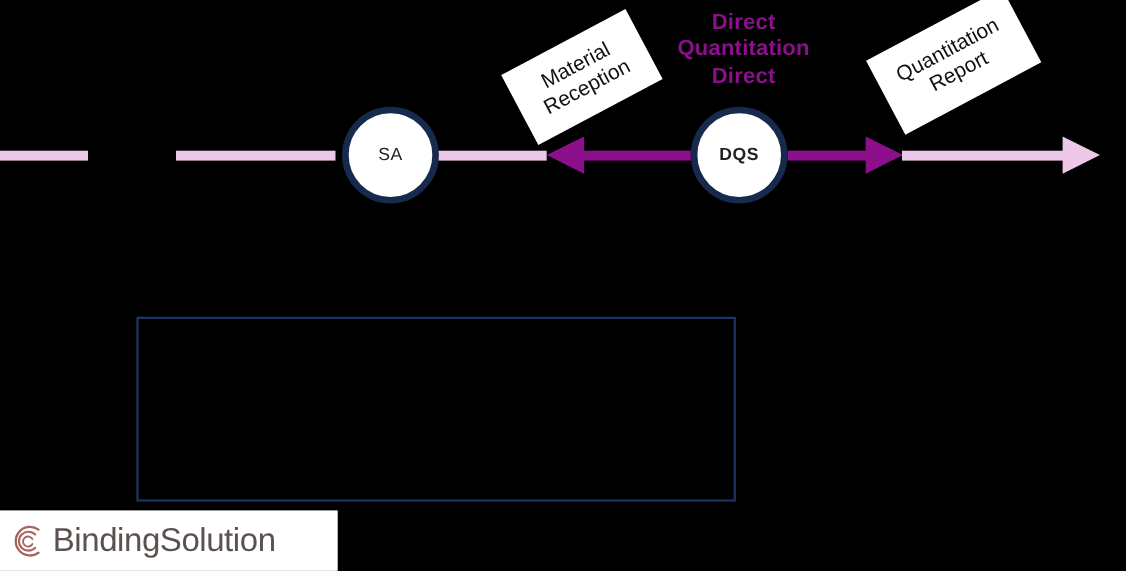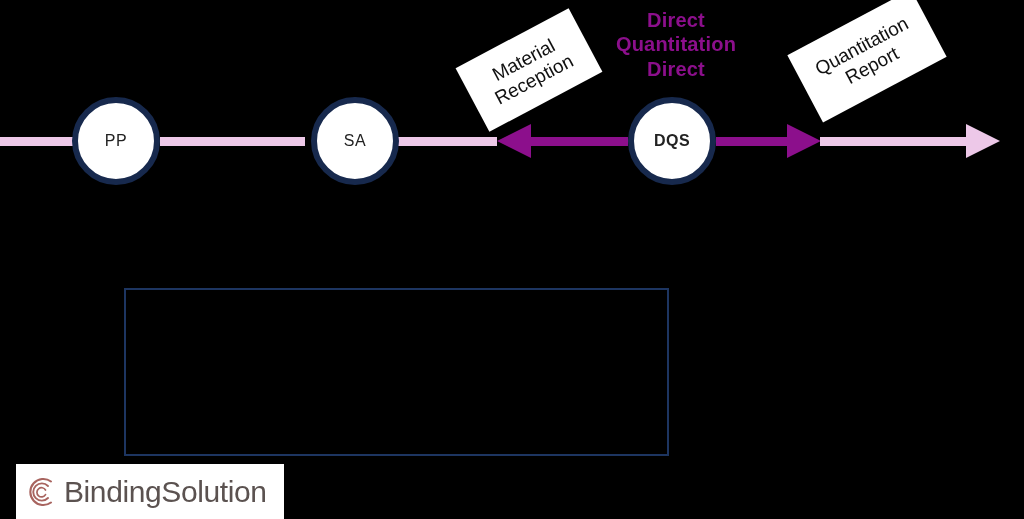--- a/index.html
+++ b/index.html
@@ -138,23 +138,20 @@
 
   <div class="arrowhead arrow-left-dark" style="left:497px;"></div>
   <div class="track dark" style="left:528px; width:100px;"></div>
 
   <div class="track dark" style="left:716px; width:72px;"></div>
   <div class="arrowhead arrow-right-dark" style="left:787px;"></div>
 
   <div class="track light" style="left:820px; width:148px;"></div>
   <div class="arrowhead arrow-right-light" style="left:966px;"></div>
 
-  <div class="node" style="left:72px; top:97px;">
-    <span>PP</span>
-  </div>
 
   <div class="node" style="left:311px; top:97px;">
     <span>SA</span>
   </div>
 
   <div class="node" style="left:628px; top:97px;font-weight:bold;">
     <span>DQS</span>
   </div>
 
   <div class="doc-label" style="left:465px; top:34px; width:128px; height:72px; transform:rotate(-28deg);">
@@ -172,21 +169,21 @@
   </div>
 
   <div class="study-title" style="left:596px; top:8px; width:160px;">
     <div>Direct</div>
     <div>Quantitation</div>
     <div>Direct</div>
   </div>
 
   <div class="panel" style="left:124px; top:288px; width:545px; height:168px;"></div>
 
-  <div class="logo-box" style="left:16px; top:464px; width:268px; height:55px;">
+  <div class="logo-box" style="left:0px; top:464px; width:307px; height:55px;">
     <span class="logo-mark">
       <svg viewBox="0 0 34 34" width="34" height="34" aria-hidden="true">
         <path d="M27 6.5 A13 13 0 1 0 27 27.5" fill="none" stroke="#a8645f" stroke-width="2.1" stroke-linecap="round"></path>
         <path d="M24 11 A8.6 8.6 0 1 0 24 23" fill="none" stroke="#a8645f" stroke-width="1.9" stroke-linecap="round"></path>
         <path d="M21.5 15 A4.6 4.6 0 1 0 21.5 19.6" fill="none" stroke="#a8645f" stroke-width="1.7" stroke-linecap="round"></path>
       </svg>
     </span>
     <span class="logo-text">BindingSolution</span>
   </div>
 

